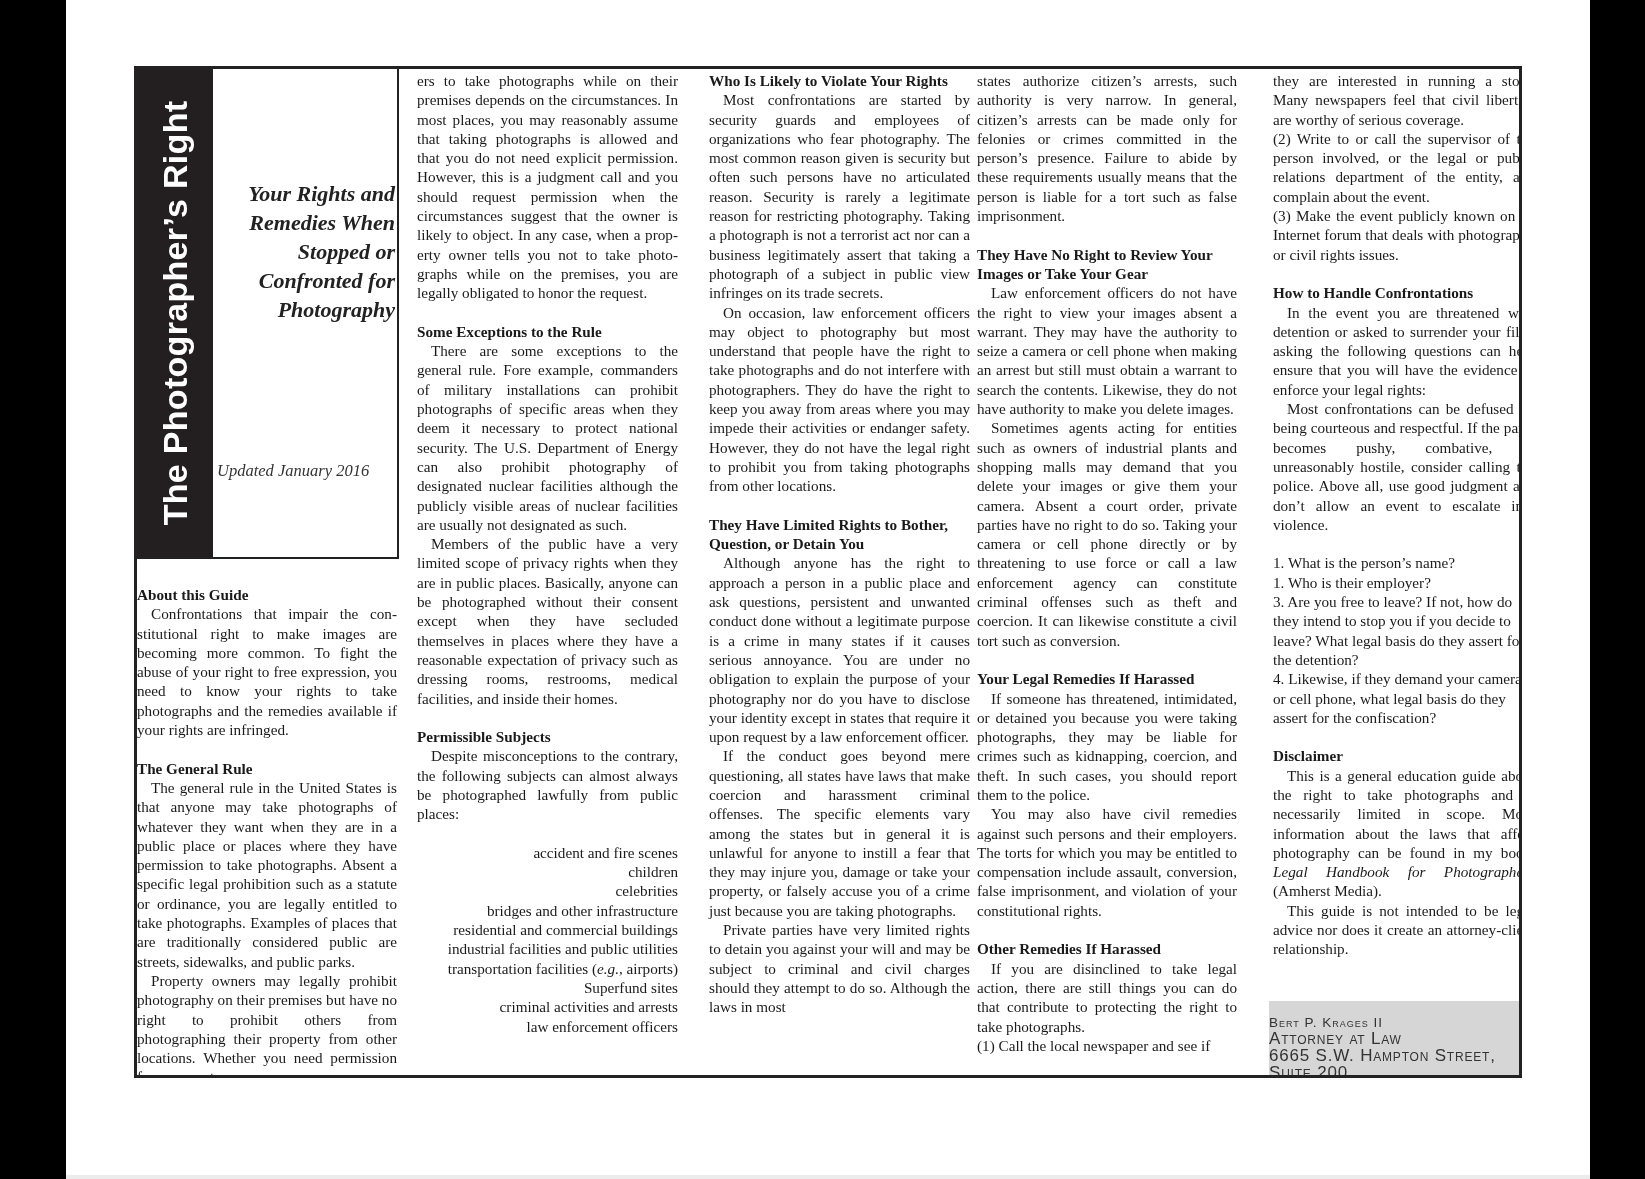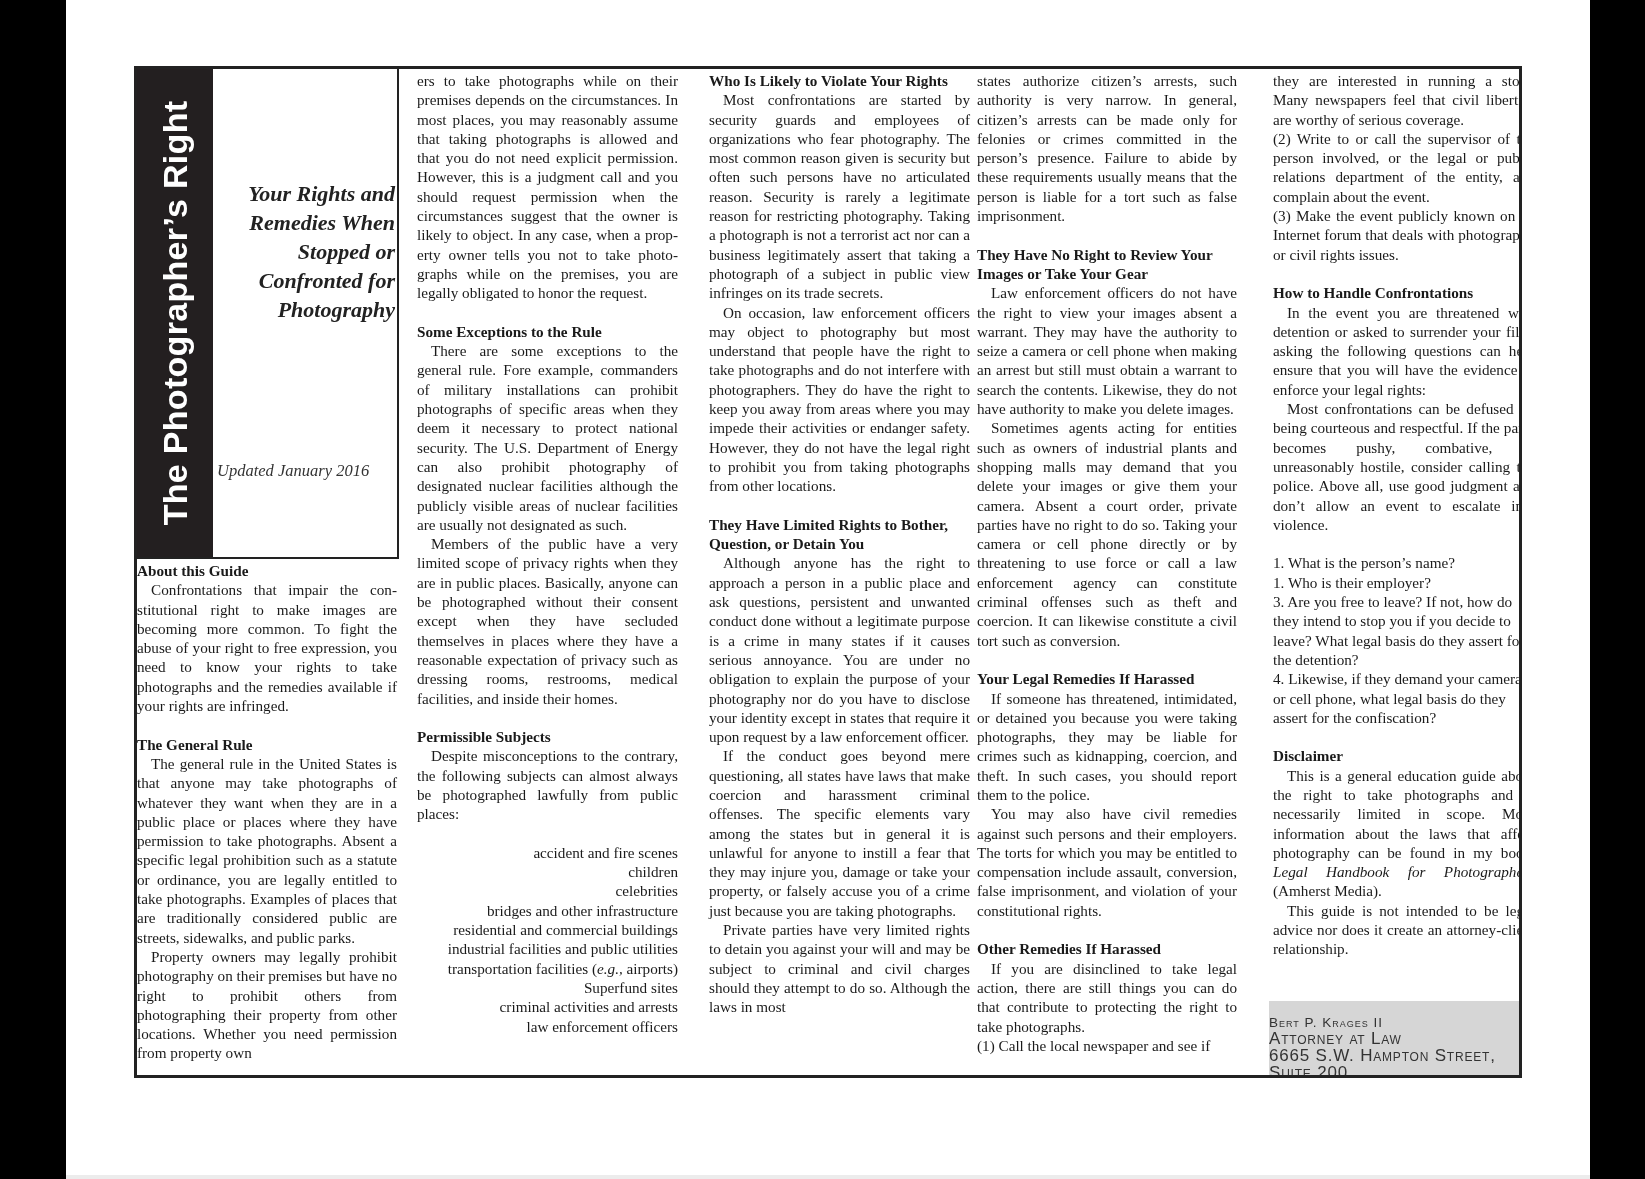--- a/index.html
+++ b/index.html
@@ -42,21 +42,21 @@
     font-weight: bold; font-size: 34px; letter-spacing: 0.3px;
   }
   .subtitle {
     position: absolute; left: 88px; top: 110px; width: 170px;
     font-style: italic; font-weight: bold; font-size: 22px; line-height: 29px; color: #222; text-align: right;
   }
   .updated {
     position: absolute; left: 80px; top: 392px; font-style: italic; font-size: 16.5px; color: #333;
   }
 
-  .col1 { left: 0; top: 492px; width: 260px; }
+  .col1 { left: 0; top: 516px; width: 260px; }
   .col2 { left: 280px; width: 261px; }
   .col3 { left: 572px; width: 261px; }
   .col4 { left: 840px; width: 260px; }
   .col5 { left: 1136px; width: 262px; }
 
   .col1 { padding-top: 0; }
   ul.subjects { list-style: none; margin: 0; padding: 0 0 0 4px; text-align: right; }
   ul.subjects li { margin: 0; }
   ol.questions { list-style: none; margin: 0; padding: 0; text-align: left; }
   ol.questions li { margin: 0; }

